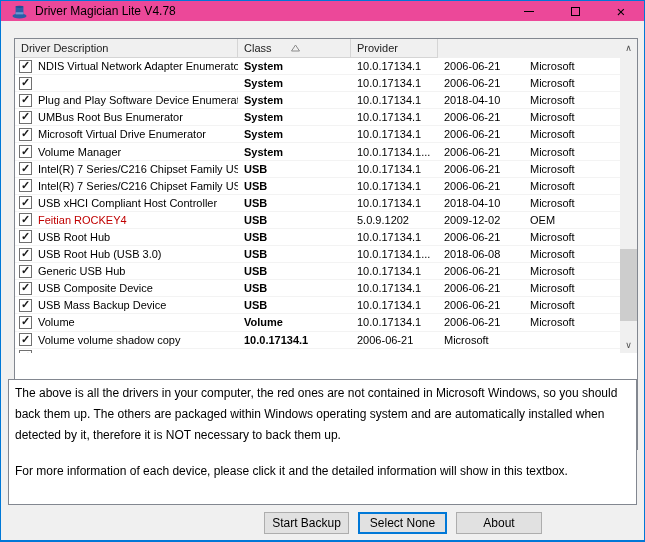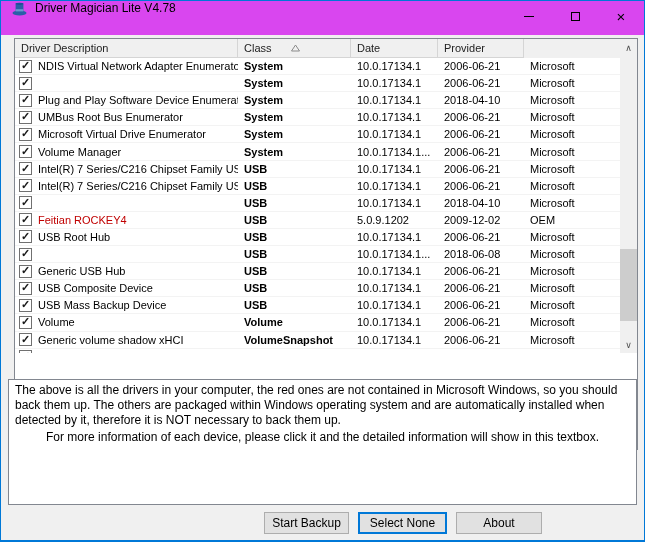--- a/index.html
+++ b/index.html
@@ -6,21 +6,21 @@
   html,body { width:645px; height:542px; background:#fff; }
   body { font-family:"Liberation Sans", sans-serif; }
 
   .window {
     position:relative; width:645px; height:542px;
     border:1px solid #0078d7; border-bottom-width:2px;
     background:#f0f0f0; overflow:hidden;
   }
 
   
-  .titlebar { height:34px; background:#d946ef; display:flex; align-items:flex-start; }
+  .titlebar { height:20px; background:#ec4899; display:flex; align-items:center; }
   .app-icon { margin-left:11px; width:15px; height:15px; flex:0 0 auto; }
   .title { margin-left:8px; font-size:12px; color:#000; }
   .win-controls { margin-left:auto; display:flex; height:31px; }
   .win-btn { width:46px; height:31px; display:flex; align-items:center; justify-content:center; }
   .min-glyph { width:10px; height:1px; background:#000; }
   .max-glyph { width:9px; height:9px; border:1px solid #000; }
   .close-glyph { font-size:15px; line-height:15px; color:#000; font-weight:400; }
 
   
   .list {
@@ -69,23 +69,23 @@
   .hscroll .arrow { position:absolute; top:0; width:17px; height:17px; display:flex; align-items:center; justify-content:center; color:#505050; font-size:12px; }
   .hscroll .arrow.left { left:0; }
   .hscroll .arrow.right { right:0; }
   .hscroll .thumb { position:absolute; left:17px; top:0; width:554px; height:17px; background:#cdcdcd; }
   .scroll-corner { position:absolute; right:0; bottom:0; width:17px; height:17px; background:#f0f0f0; }
 
   
   .textbox {
     position:absolute; left:7px; top:378px; width:629px; height:126px;
     background:#fff; border:1px solid #828790; padding:3px 6px;
-    font-size:12px; color:#000; line-height:15px;
-  }
-  .textbox p + p { margin-top:2px;text-align:center; }
+    font-size:12px; color:#000; line-height:21px;
+  }
+  .textbox p + p { margin-top:15px; }
 
   
   .btn {
     position:absolute; top:511px; height:22px;
     background:#e1e1e1; border:1px solid #adadad;
     font-size:12px; color:#000; display:flex; align-items:center; justify-content:center;
   }
   #btn-start   { left:263px; width:85px; }
   #btn-none    { left:357px; width:89px; border:2px solid #0078d7; }
   #btn-about   { left:455px; width:86px; }
@@ -122,23 +122,20 @@
       <div class="hcell">
         <span>Driver Description</span>
       </div>
       <div class="hcell">
         <span>Class</span>
         <svg class="sort-icon" width="11" height="10" viewBox="0 0 11 10">
           <polygon points="5.5,2 9.5,8 1.5,8" fill="none" stroke="#8a8a8a" stroke-width="1"></polygon>
         </svg>
       </div>
       <div class="hcell">
-        <span>Date</span>
-      </div>
-      <div class="hcell">
         <span>Provider</span>
       </div>
     </div>
 
     <div class="rows" id="rows">
         <div class="row">
     <div class="cell">
       <span class="checkbox">
               <span class="check">✓</span>
             </span>
@@ -230,20 +227,21 @@
     <div class="cell">USB</div>
     <div class="cell">10.0.17134.1</div>
     <div class="cell">2006-06-21</div>
     <div class="cell">Microsoft</div>
   </div>
         <div class="row">
     <div class="cell">
       <span class="checkbox">
               <span class="check">✓</span>
             </span>
+      <span class="desc-text">USB xHCI Compliant Host Controller</span>
     </div>
     <div class="cell">USB</div>
     <div class="cell">10.0.17134.1</div>
     <div class="cell">2018-04-10</div>
     <div class="cell">Microsoft</div>
   </div>
         <div class="row red">
     <div class="cell">
       <span class="checkbox">
               <span class="check">✓</span>
@@ -265,20 +263,21 @@
     <div class="cell">USB</div>
     <div class="cell">10.0.17134.1</div>
     <div class="cell">2006-06-21</div>
     <div class="cell">Microsoft</div>
   </div>
         <div class="row">
     <div class="cell">
       <span class="checkbox">
               <span class="check">✓</span>
             </span>
+      <span class="desc-text">USB Root Hub (USB 3.0)</span>
     </div>
     <div class="cell">USB</div>
     <div class="cell">10.0.17134.1...</div>
     <div class="cell">2018-06-08</div>
     <div class="cell">Microsoft</div>
   </div>
         <div class="row">
     <div class="cell">
       <span class="checkbox">
               <span class="check">✓</span>
@@ -324,23 +323,22 @@
     <div class="cell">Volume</div>
     <div class="cell">10.0.17134.1</div>
     <div class="cell">2006-06-21</div>
     <div class="cell">Microsoft</div>
   </div>
         <div class="row">
     <div class="cell">
       <span class="checkbox">
               <span class="check">✓</span>
             </span>
-      <span class="desc-text">Generic volume shadow xHCI</span>
-    </div>
-    <div class="cell">VolumeSnapshot</div>
+      <span class="desc-text">Volume volume shadow copy</span>
+    </div>
     <div class="cell">10.0.17134.1</div>
     <div class="cell">2006-06-21</div>
     <div class="cell">Microsoft</div>
   </div>
         <div class="row">
     <div class="cell">
       <span class="checkbox">
               <span class="check">✓</span>
             </span>
       <span class="desc-text">WPD FileSystem Volume Driver</span>

